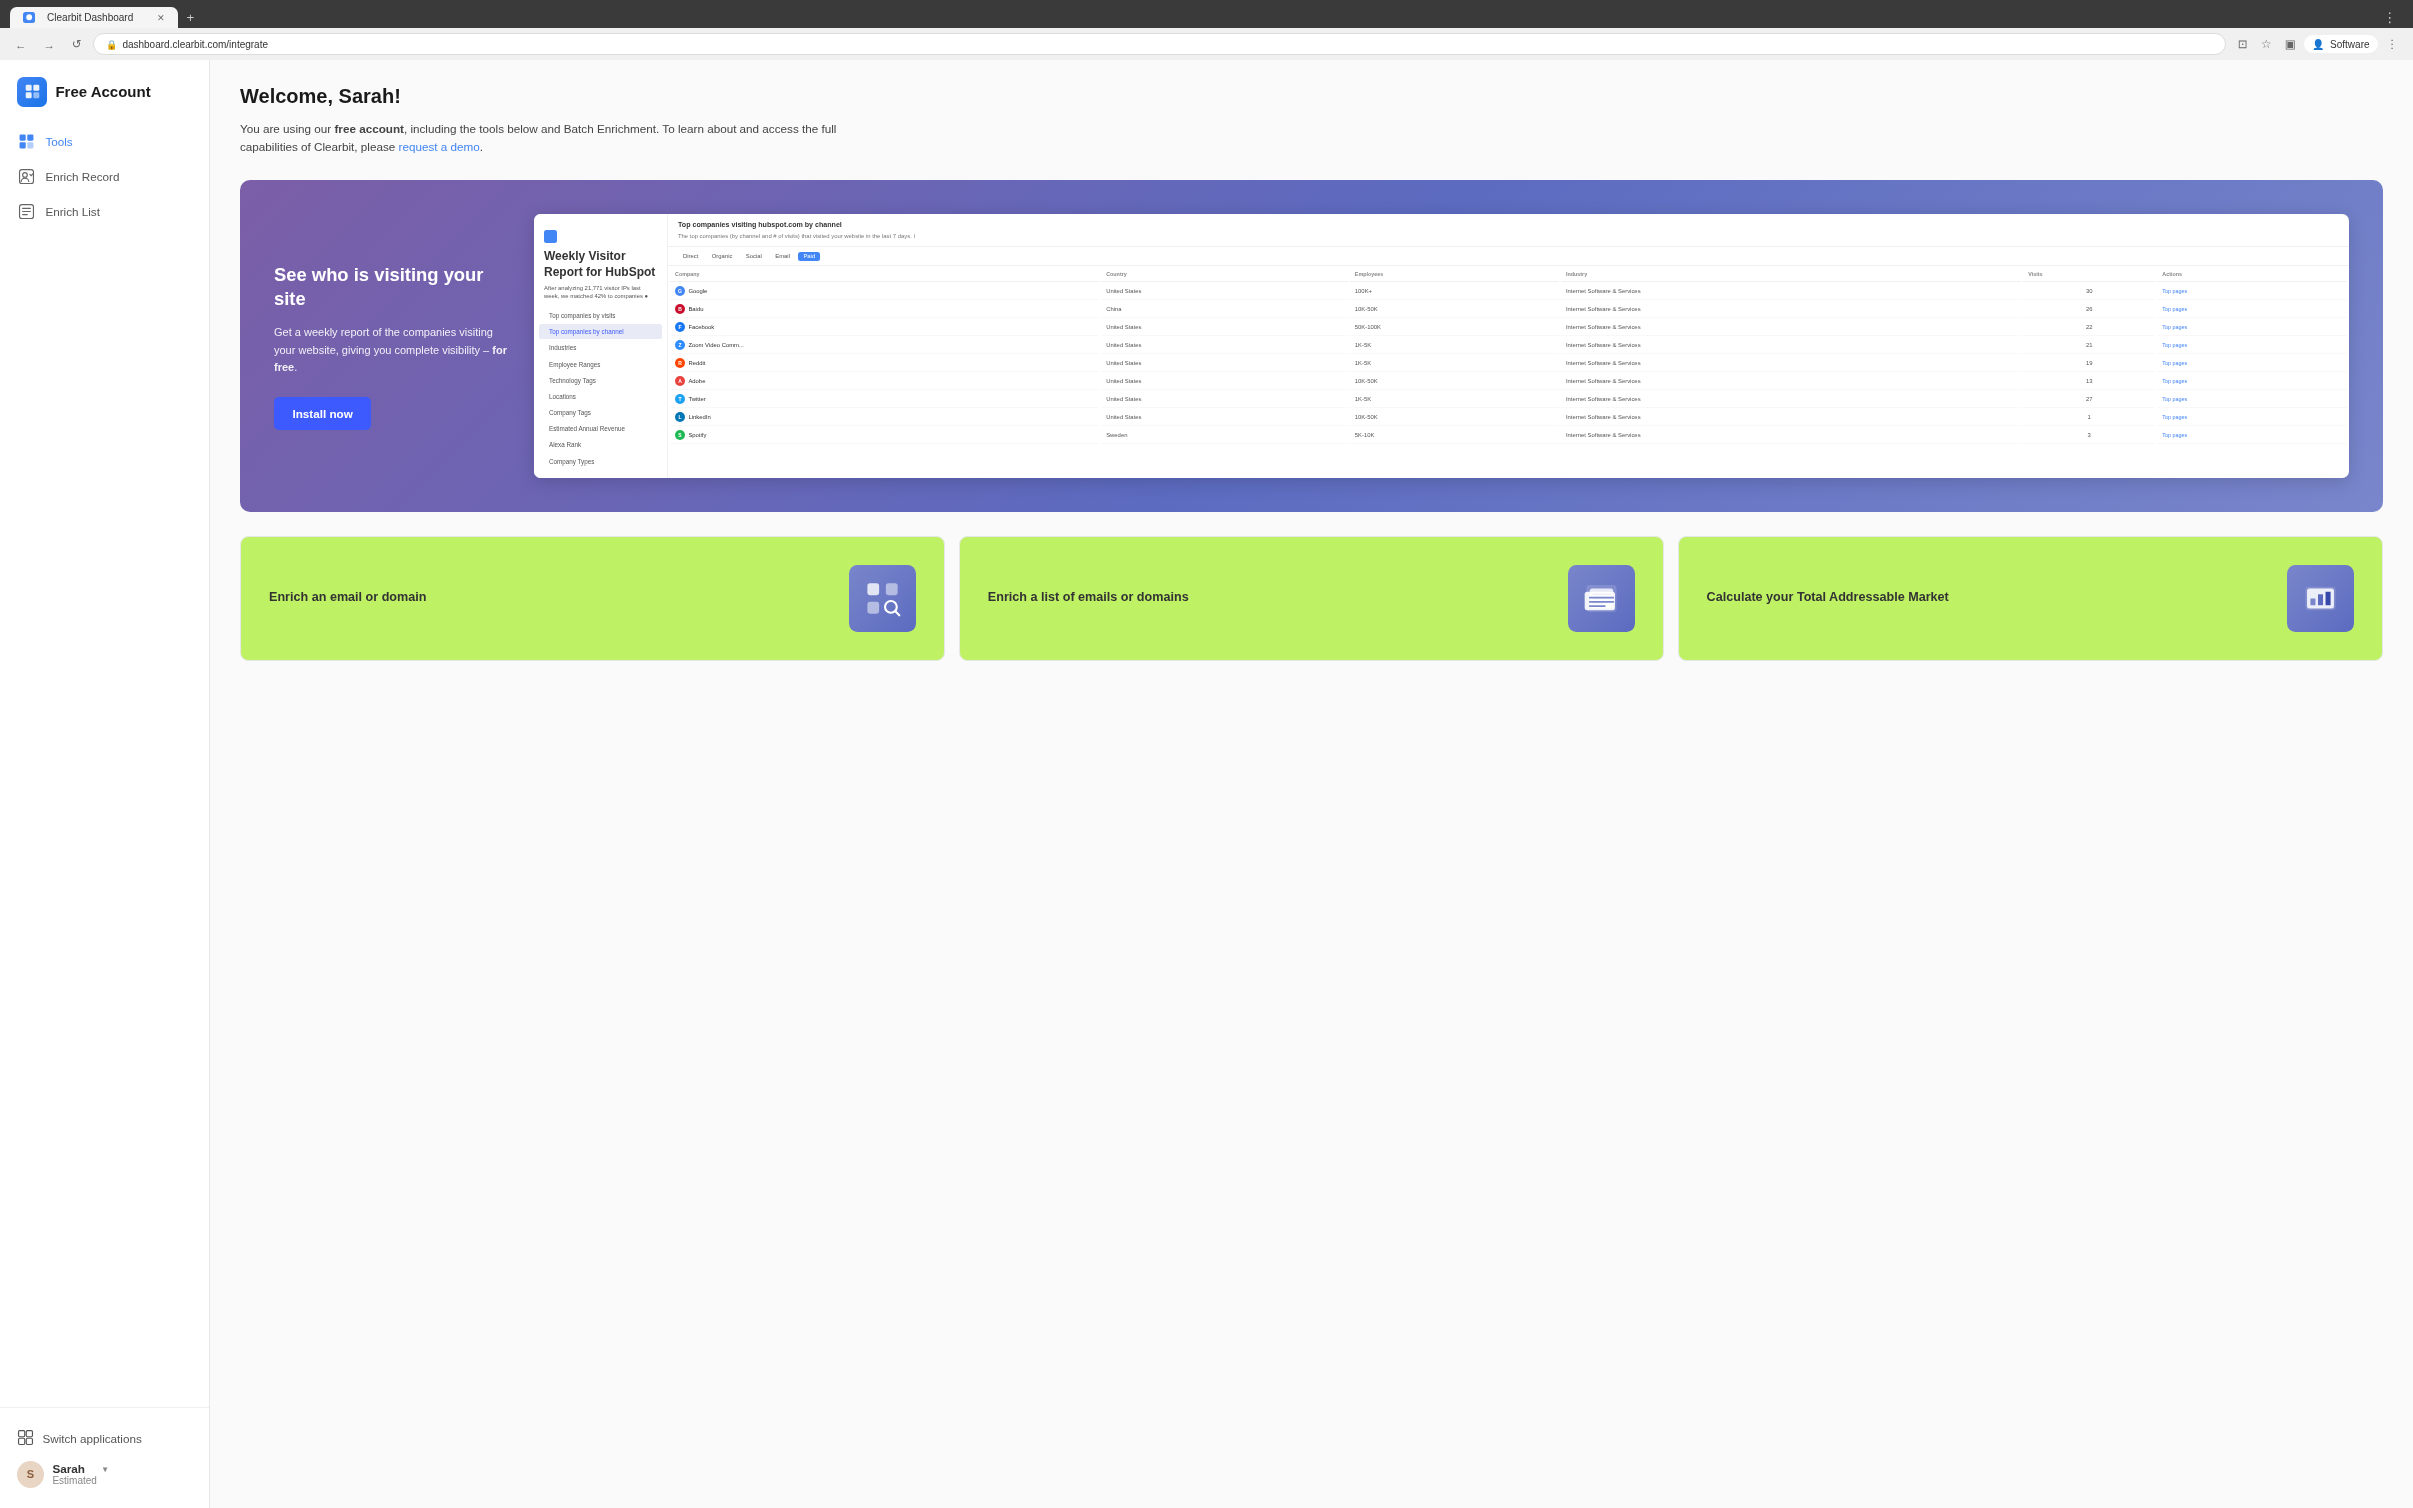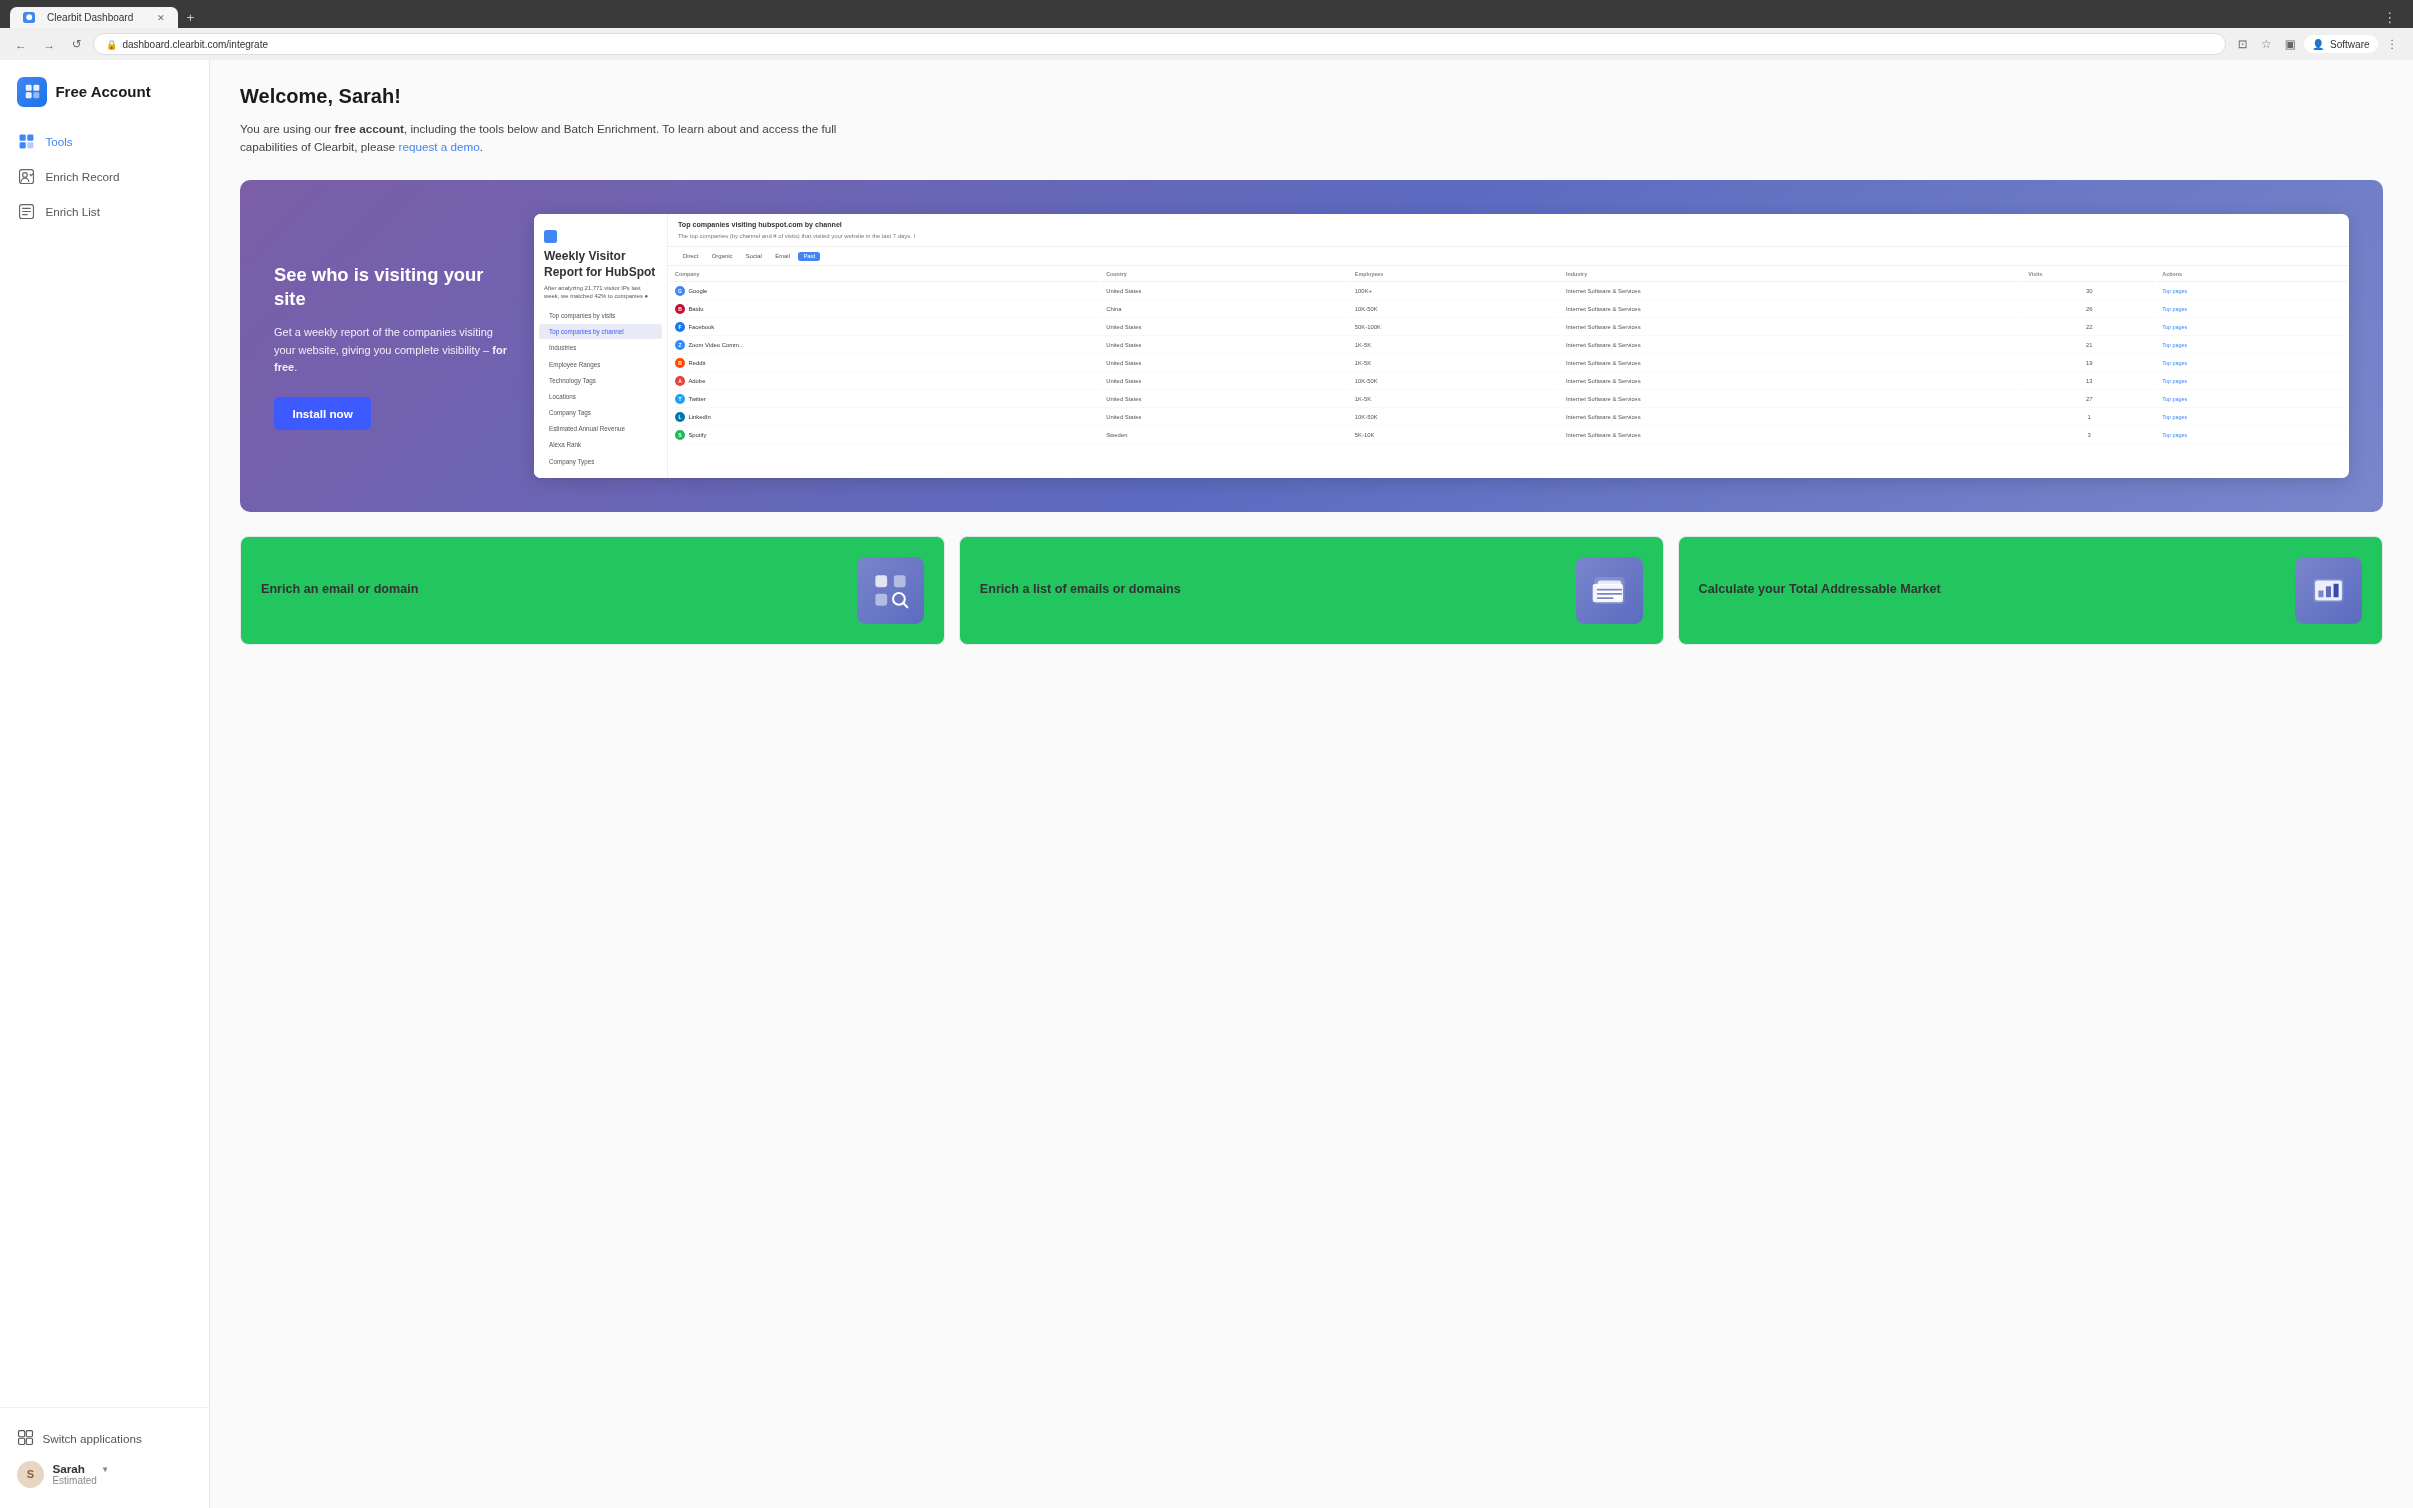--- a/index.html
+++ b/index.html
@@ -85,21 +85,21 @@
 
     .preview-table { width: 100%; font-size: 5.9px; }
     .preview-table th { padding: 3.4px 5px; text-align: left; color: #888; font-weight: 600; border-bottom: 0.8px solid #f0f0f0; font-size: 5.4px; }
     .preview-table td { padding: 2.5px 5px; border-bottom: 0.8px solid #f8f8f8; vertical-align: middle; }
     .company-logo { width: 10px; height: 10px; border-radius: 50%; display: inline-flex; align-items: center; justify-content: center; font-size: 5px; font-weight: 700; color: white; margin-right: 3.4px; }
     .company-name { font-size: 5.9px; color: #333; font-weight: 500; }
     .top-pages-link { color: #4285f4; font-size: 5.4px; }
 
     
     .feature-cards { display: grid; grid-template-columns: repeat(3, 1fr); gap: 13.4px; margin-bottom: 23.5px; }
-    .feature-card { background: #22c55e; border: 0.8px solid #e5e7eb; border-radius: 8.4px; padding: 20px; display: flex; align-items: center; gap: 13.4px; overflow: hidden; position: relative; }
+    .feature-card { background: #bef264; border: 0.8px solid #e5e7eb; border-radius: 8.4px; padding: 28px; display: flex; align-items: center; gap: 13.4px; overflow: hidden; position: relative; }
     .feature-card-text { flex: 1; }
     .feature-card-title { font-size: 12.6px; font-weight: 600; color: #333; line-height: 1.4; }
     .feature-card-icon { width: 67px; height: 67px; background: linear-gradient(135deg, #7986cb, #5c6bc0); border-radius: 8.4px; display: flex; align-items: center; justify-content: center; flex-shrink: 0; }
     .feature-card-icon svg { width: 37px; height: 37px; }
 
     
     .section-title { font-size: 17px; font-weight: 700; color: #1a1a1a; margin-bottom: 3.4px; }
 
     
     .main-content::-webkit-scrollbar { width: 5px; }

